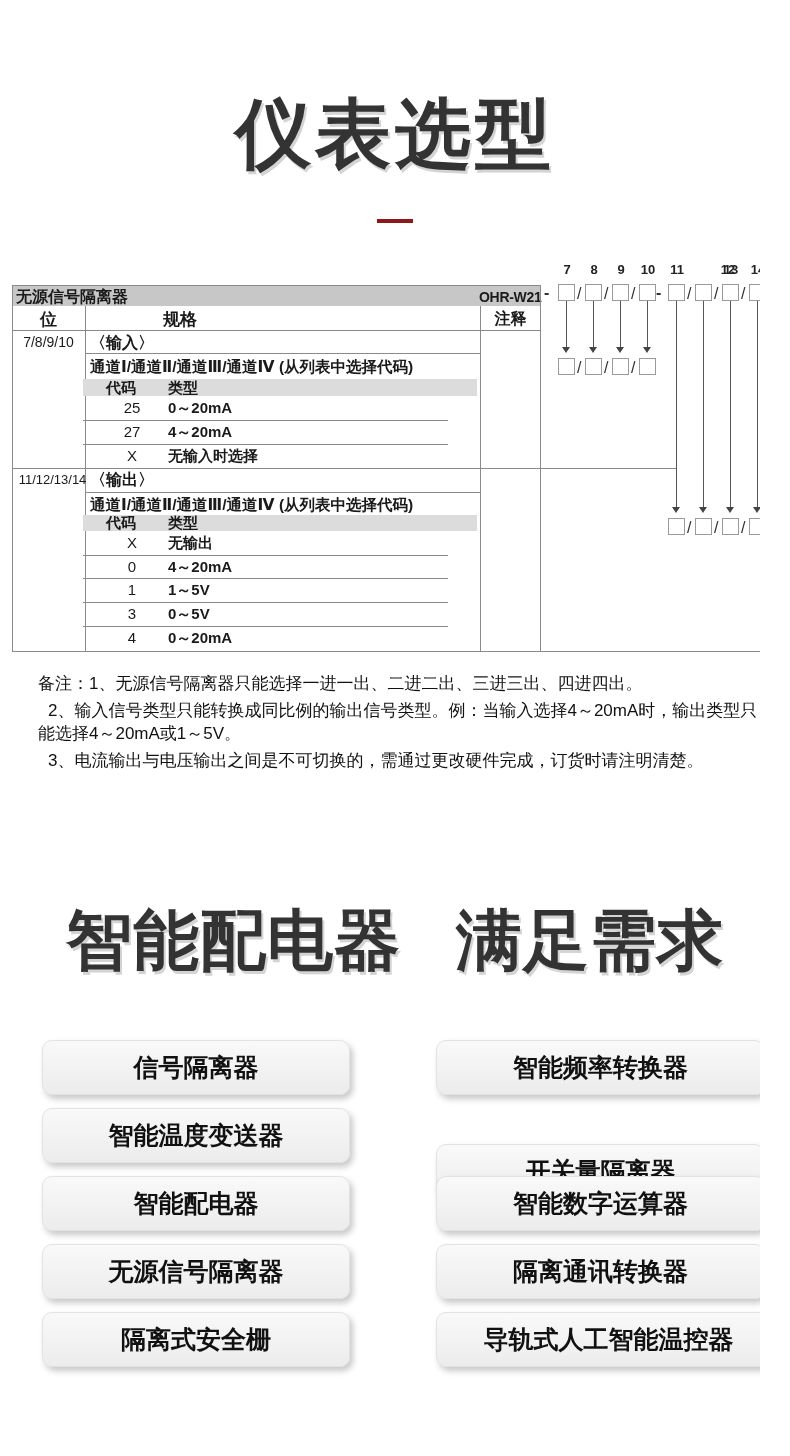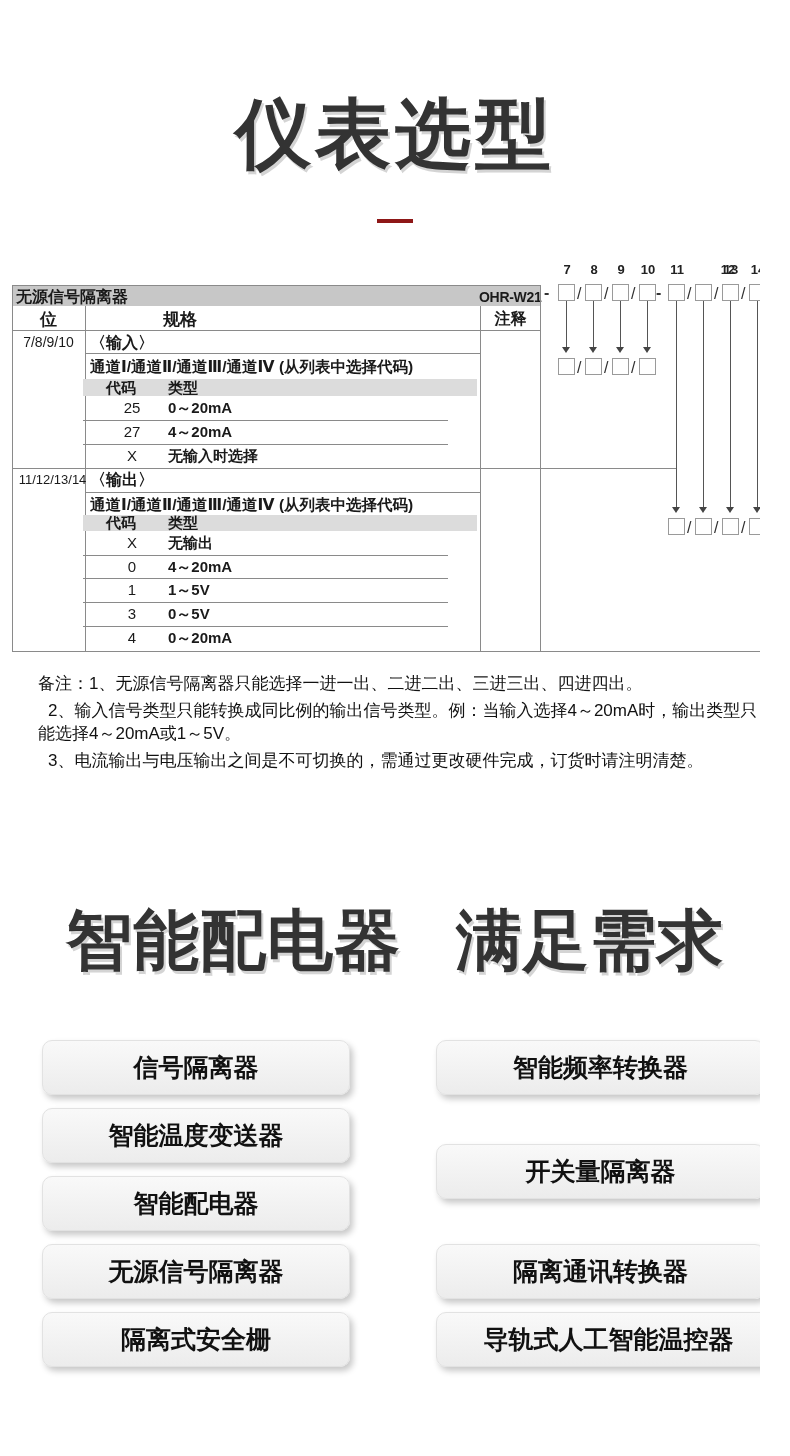--- a/index.html
+++ b/index.html
@@ -177,16 +177,17 @@
   </div>
 
   <div class="pbtn" style="left:42px;top:1040px;width:306px;height:53px;">信号隔离器</div>
   <div class="pbtn" style="left:42px;top:1108px;width:306px;height:53px;">智能温度变送器</div>
   <div class="pbtn" style="left:42px;top:1176px;width:306px;height:53px;">智能配电器</div>
   <div class="pbtn" style="left:42px;top:1244px;width:306px;height:53px;">无源信号隔离器</div>
   <div class="pbtn" style="left:42px;top:1312px;width:306px;height:53px;">隔离式安全栅</div>
 
   <div class="pbtn" style="left:436px;top:1040px;width:327px;height:53px;">智能频率转换器</div>
   <div class="pbtn" style="left:436px;top:1144px;width:327px;height:53px;">开关量隔离器</div>
+  <div class="pbtn" style="left:436px;top:1176px;width:327px;height:53px;">智能数字运算器</div>
   <div class="pbtn" style="left:436px;top:1244px;width:327px;height:53px;">隔离通讯转换器</div>
   <div class="pbtn" style="left:436px;top:1312px;width:327px;height:53px;padding-left:8px;">导轨式人工智能温控器</div>
 
 </div>
 
 </body></html>

